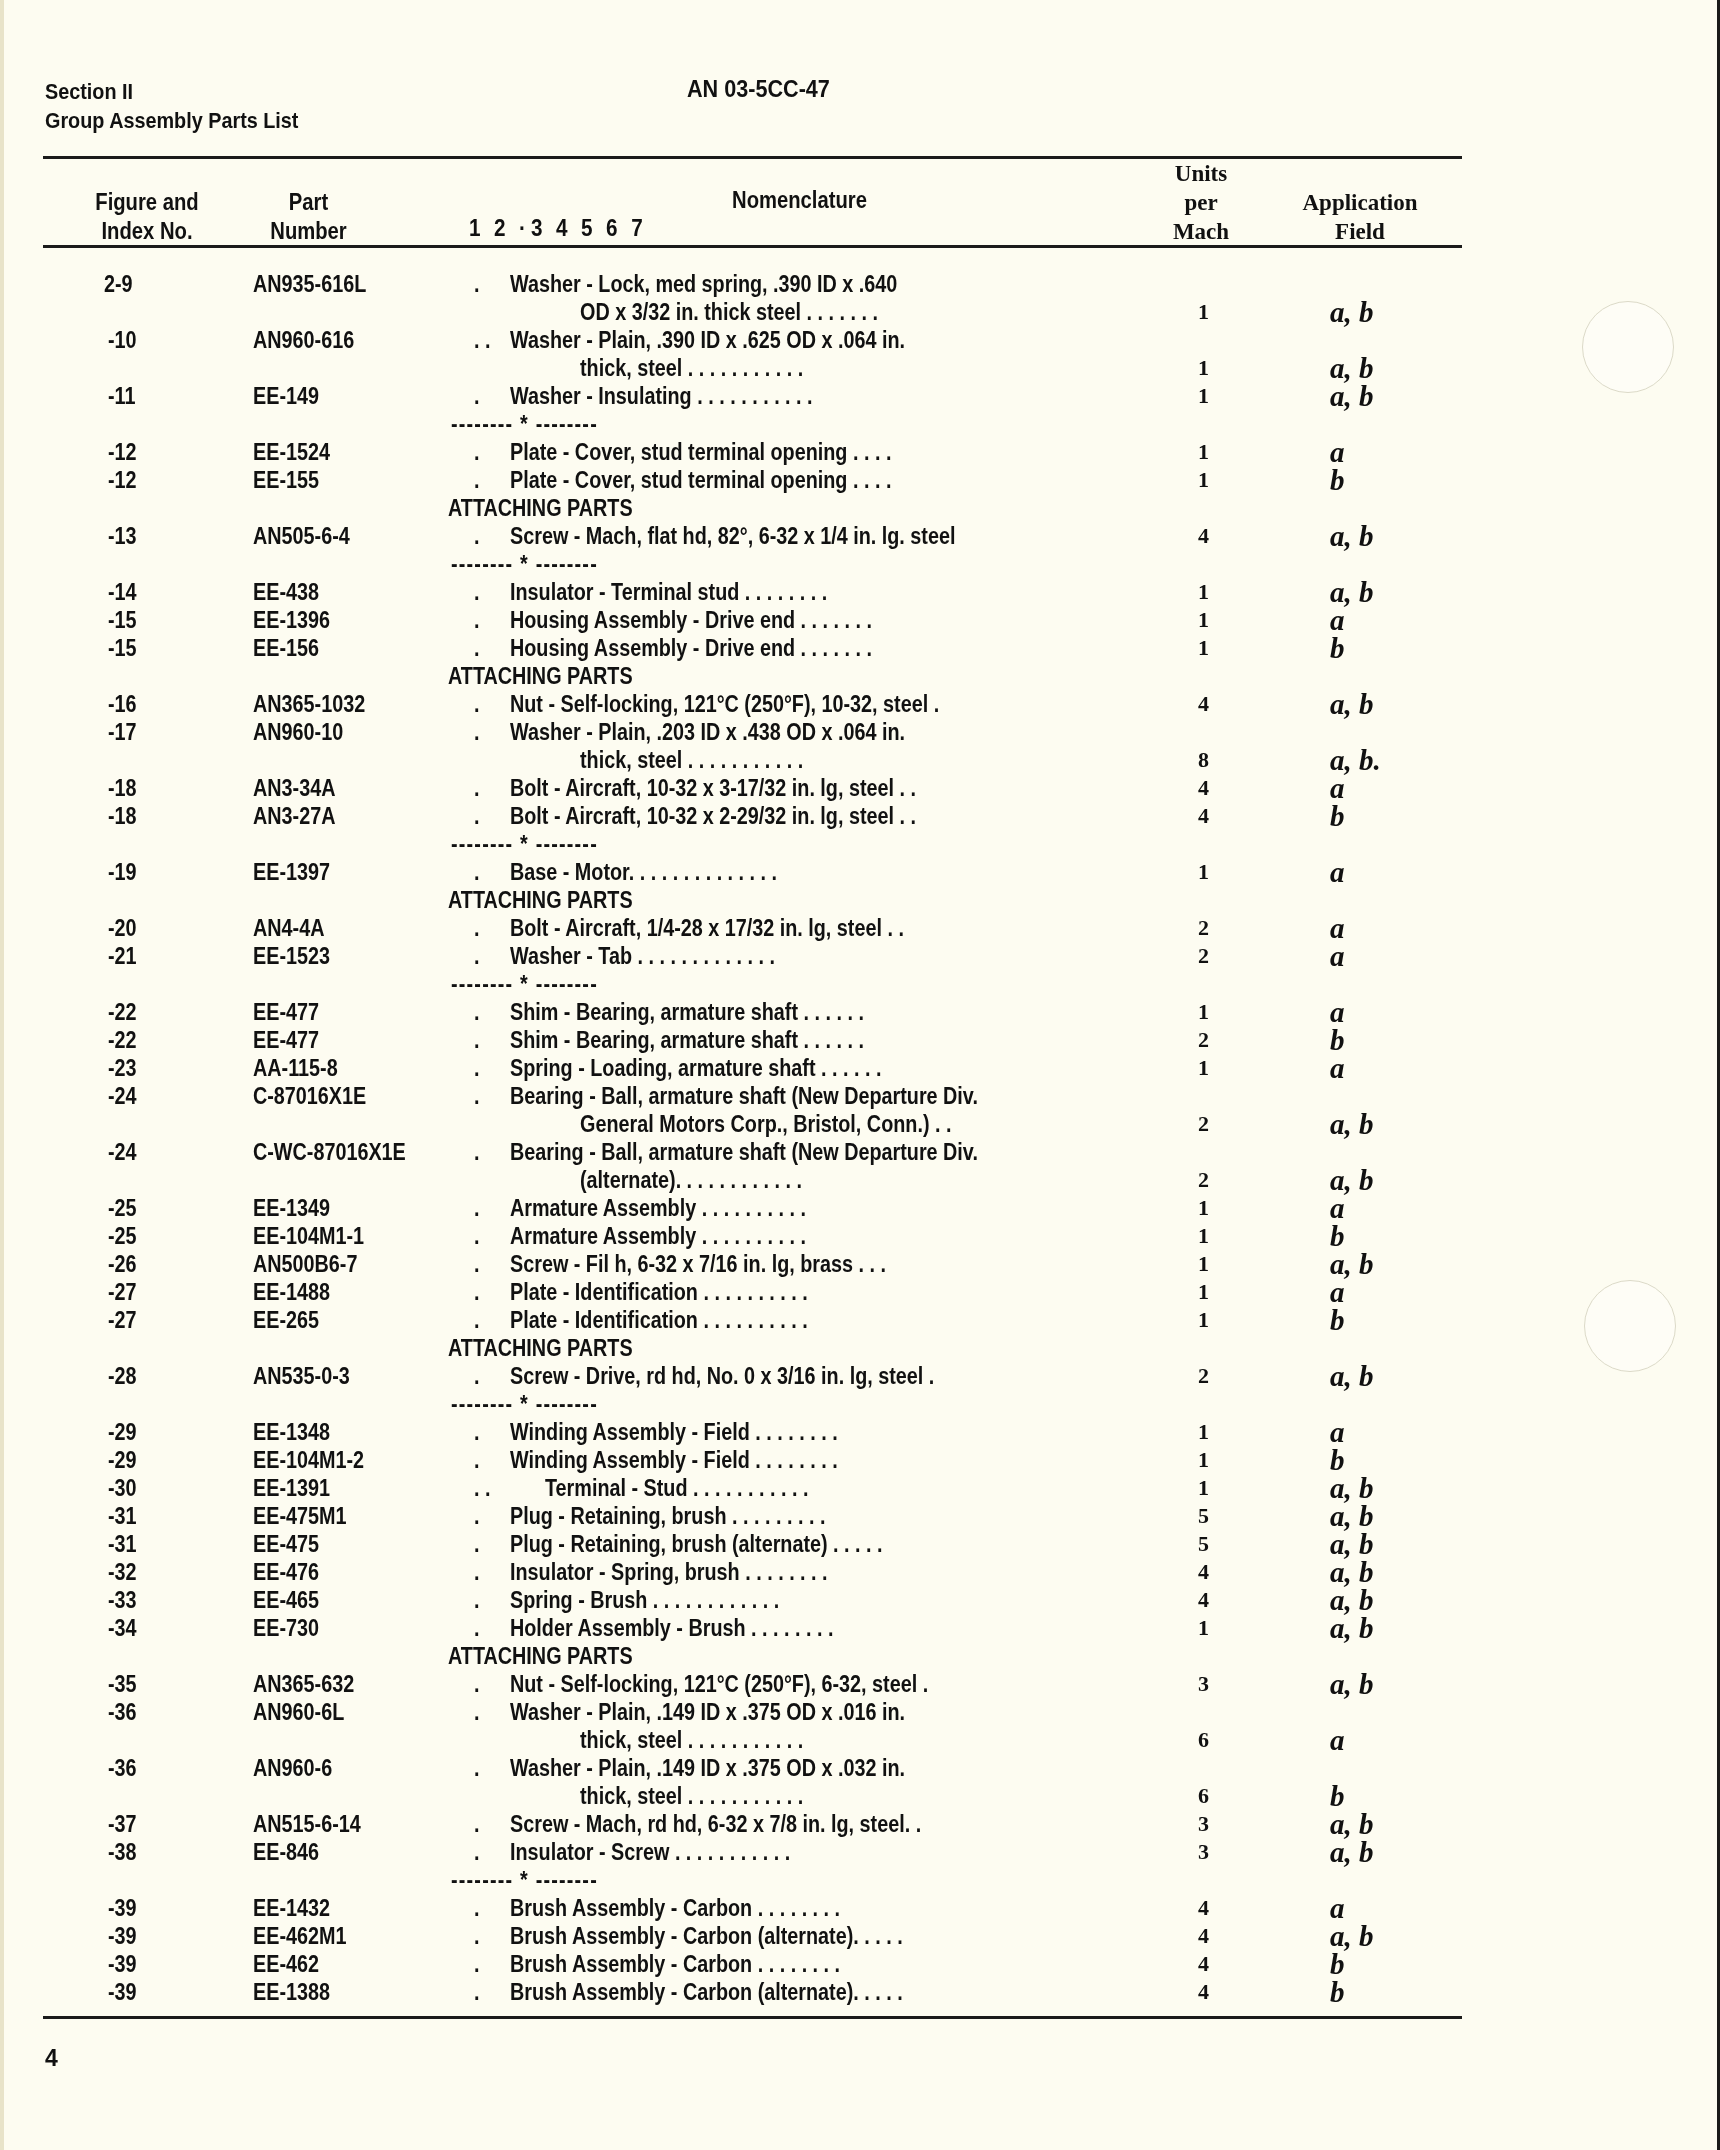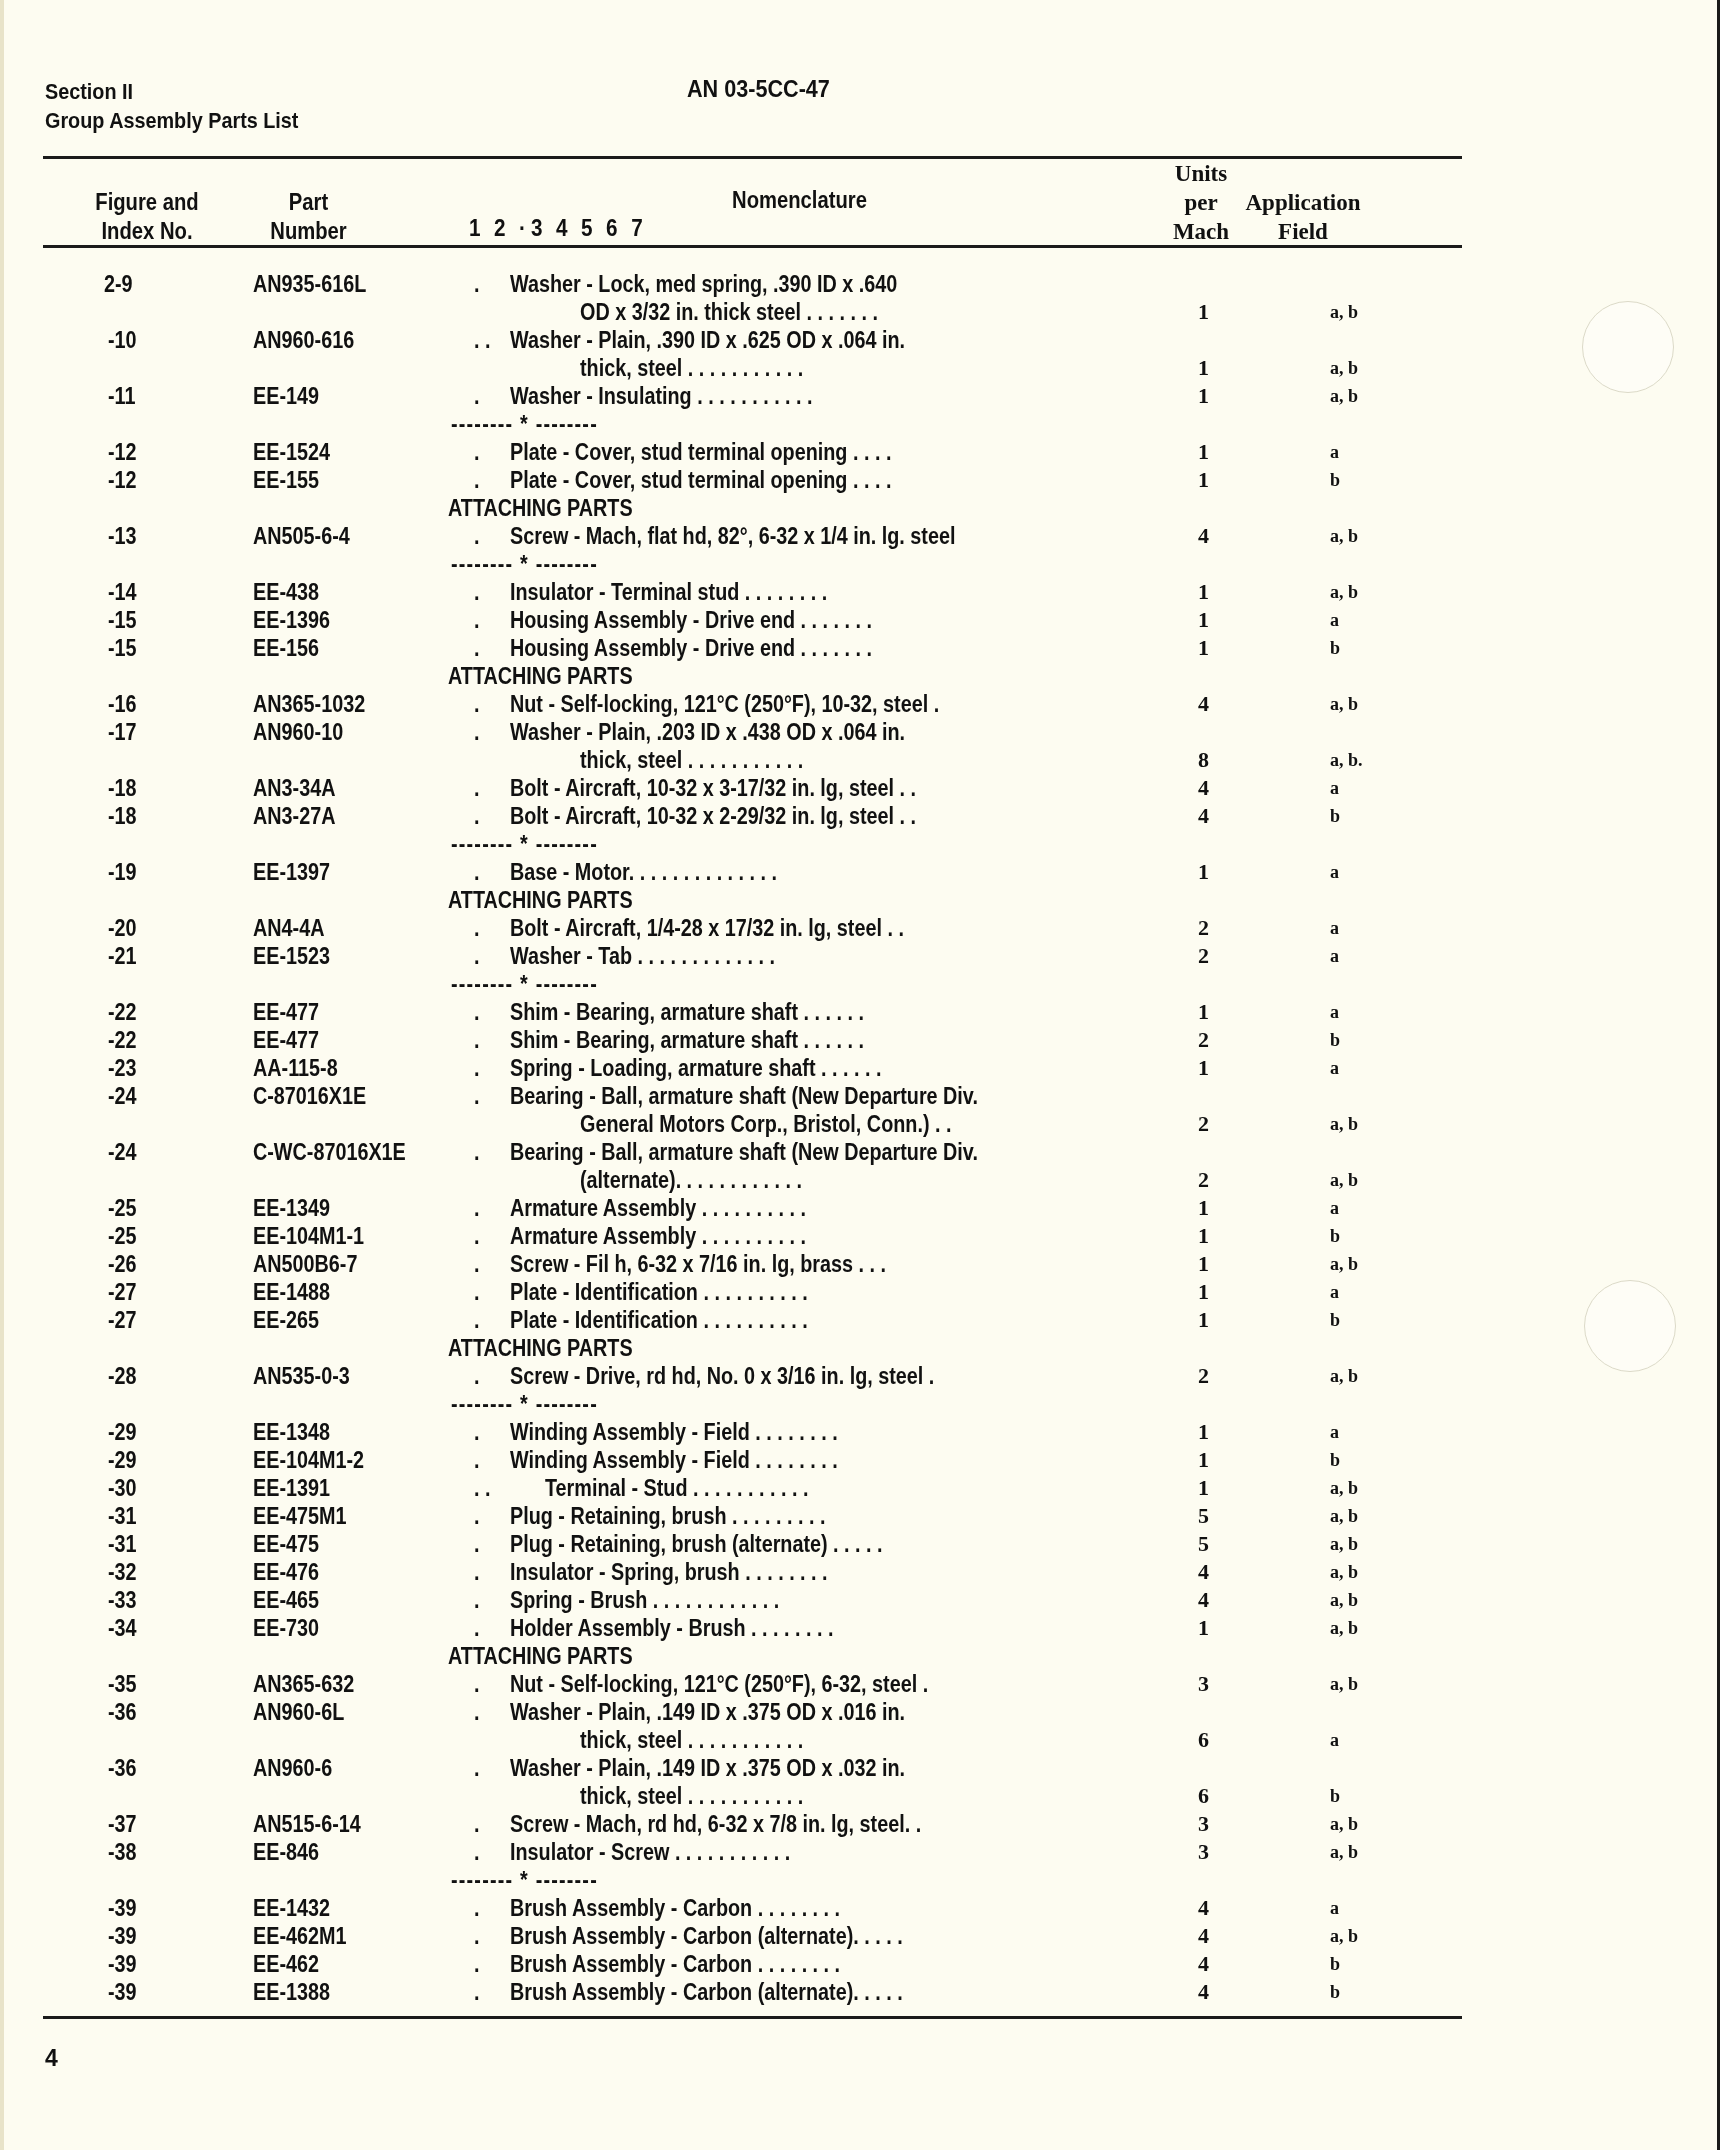--- a/index.html
+++ b/index.html
@@ -67,21 +67,21 @@
     .mark { left: 470px; }
     .nom { left: 506px; }
     .nom.cont { left: 576px; }
     .nom.deep { left: 541px; }
     .sep { left: 447px; letter-spacing: 1.4px; }
     .heading { left: 444px; }
     .qty {
       left: 1194px; font-family: "Liberation Serif", "DejaVu Serif", serif; font-weight: bold; font-size: 22px;
     }
     .code {
-      left: 1326px; font-family: "Liberation Serif", "DejaVu Serif", serif; font-weight: bold; font-size: 18px;
+      left: 1326px; font-family: "Liberation Serif", "DejaVu Serif", serif; font-weight: bold; font-size: 29px; font-style: italic;
     }
 
     .page-number {
       position: absolute; left: 45px; top: 2045px;
       font-family: "Liberation Sans", "DejaVu Sans", sans-serif; font-weight: bold; font-size: 23px;
     }
   </style>
 </head>
 <body>
 
@@ -110,21 +110,21 @@
   <div>Nomenclature</div>
 </div>
 <div class="indent-levels">
   <span>1</span><span>2</span><span style="margin-right:5.7px;">·</span><span>3</span><span>4</span><span>5</span><span>6</span><span>7</span>
 </div>
 <div class="colhead ser" style="left:1147px; top:159px; width:108px;">
   <div>Units</div>
   <div>per</div>
   <div>Mach</div>
 </div>
-<div class="colhead ser" style="left:1217px; top:188px; width:172px;">
+<div class="colhead ser" style="left:1274px; top:188px; width:172px;">
   <div>Application</div>
   <div>Field</div>
 </div>
 
 <div class="rule" style="top:245px;"></div>
 
 <div class="rows" id="rows">
     <div class="row">
       <span class="cell fig first">2-9</span>
       <span class="cell part">AN935-616L</span>

